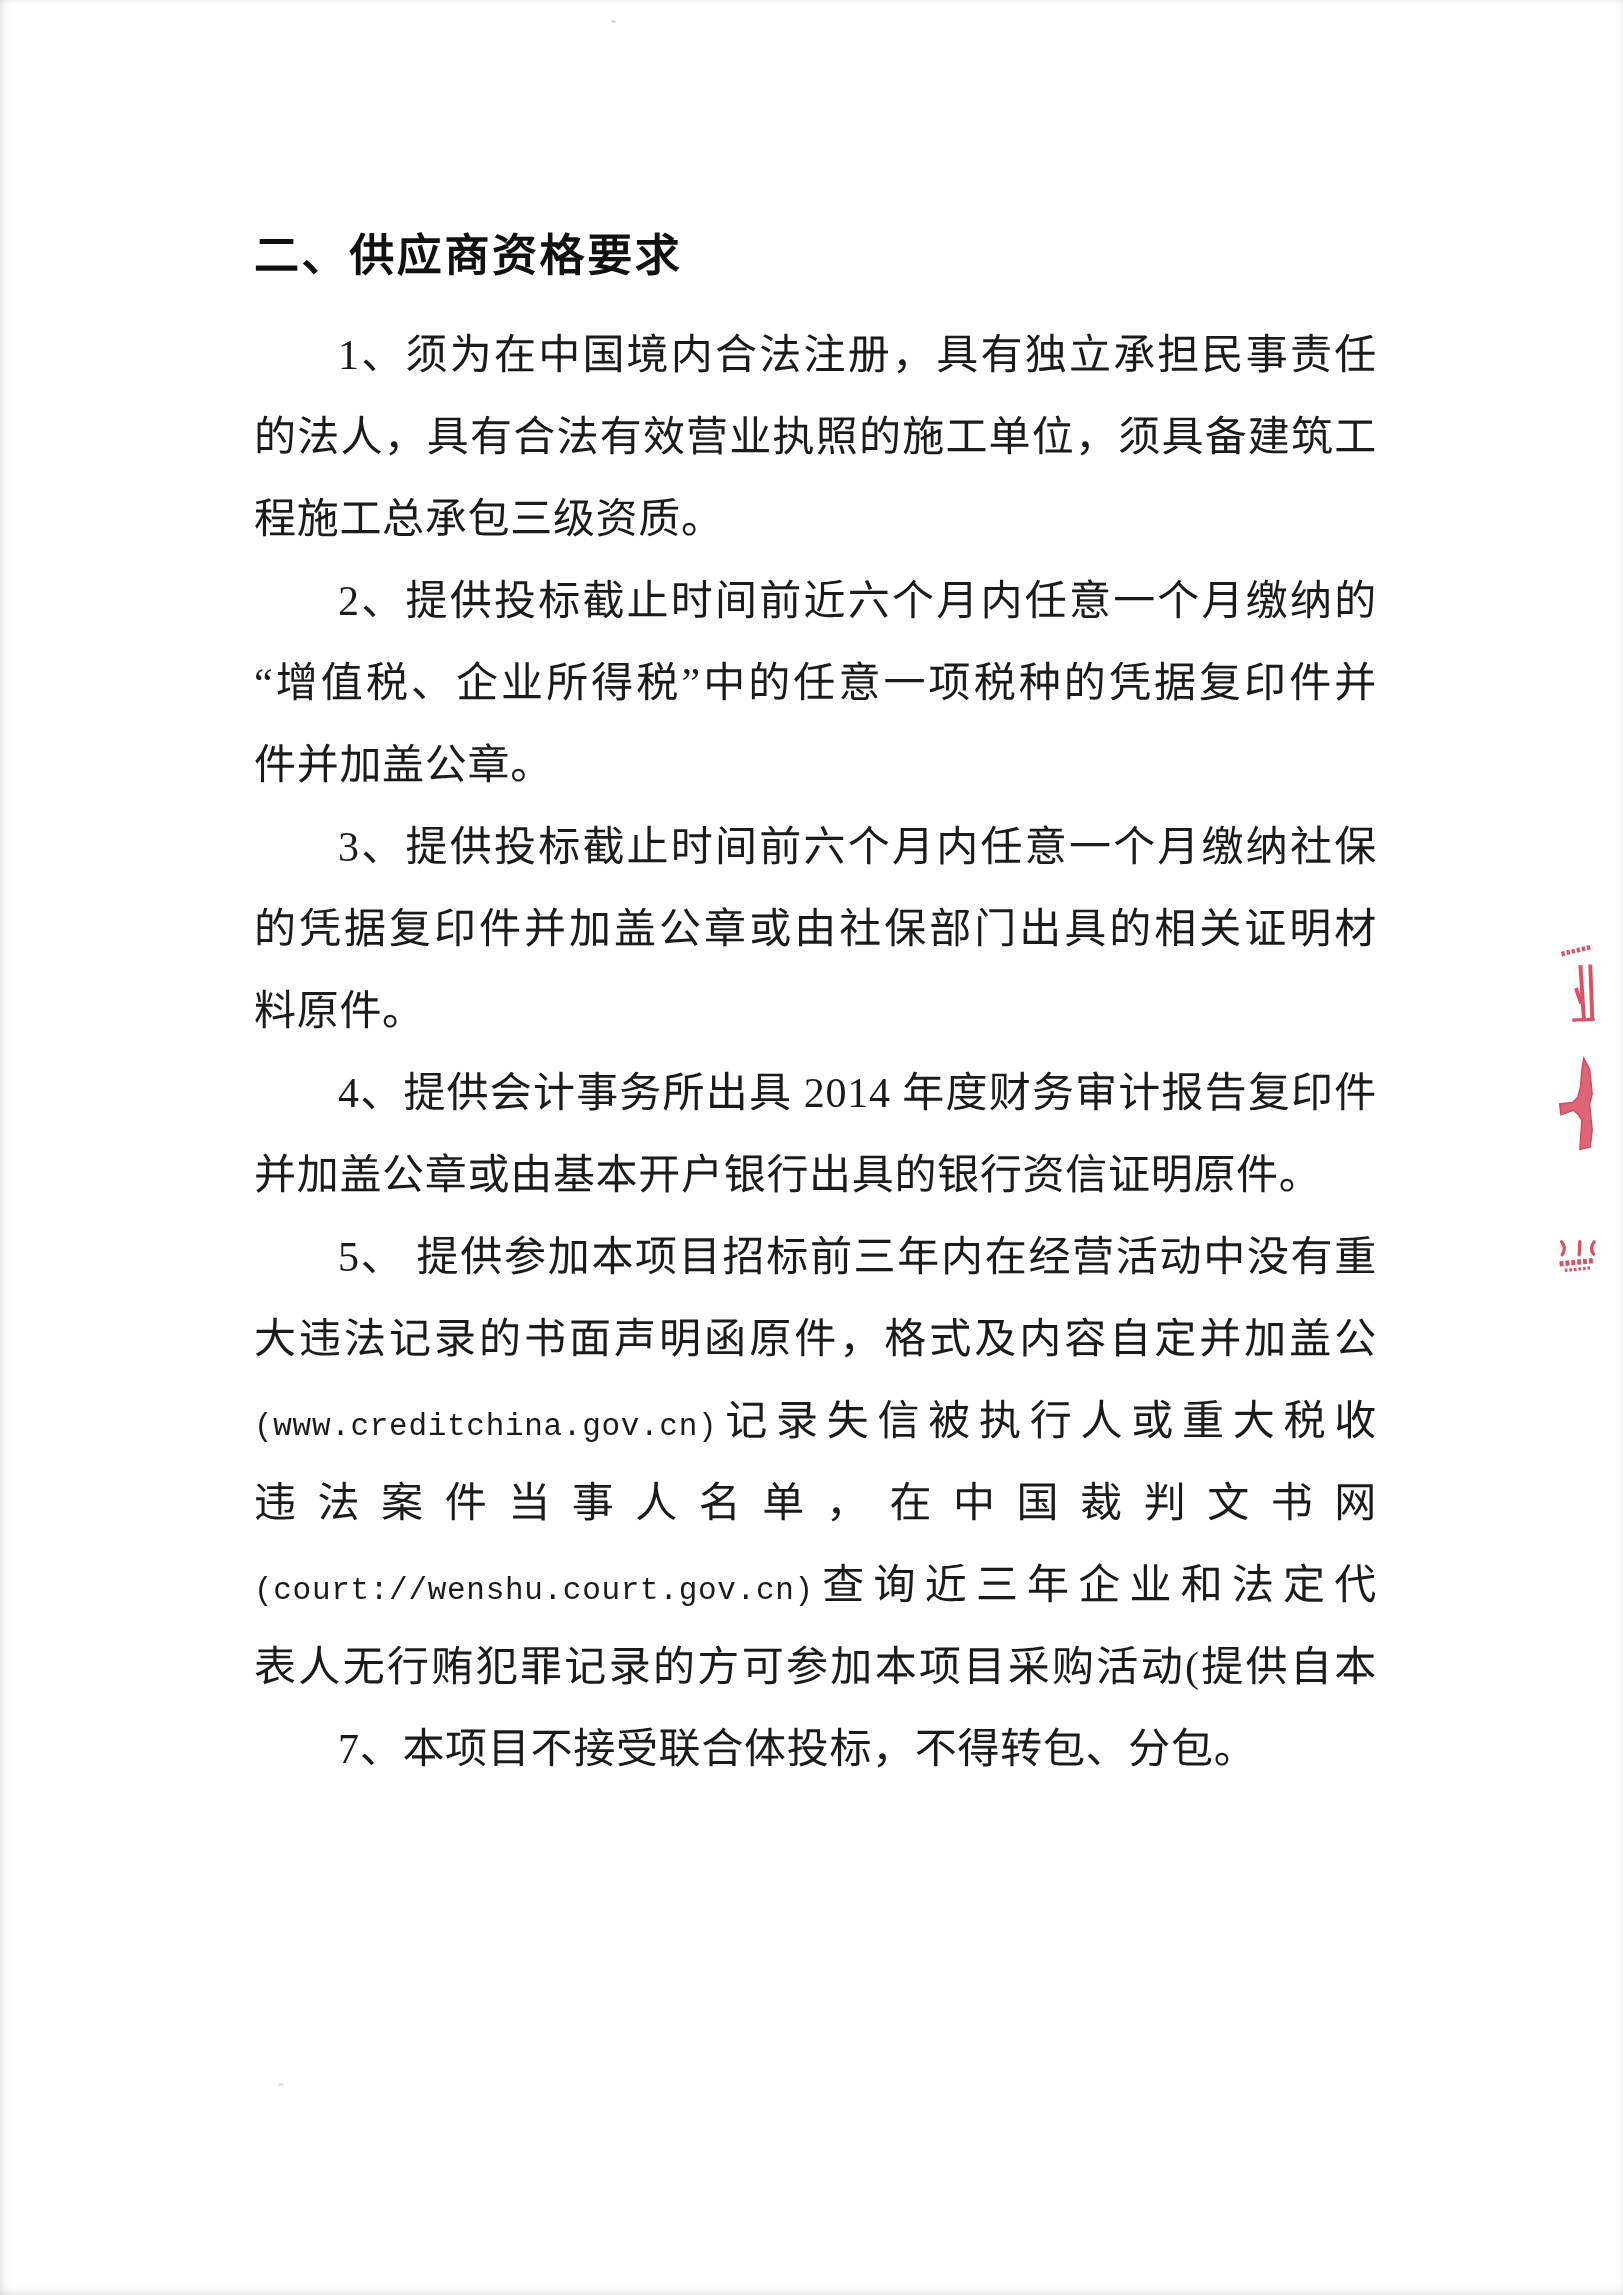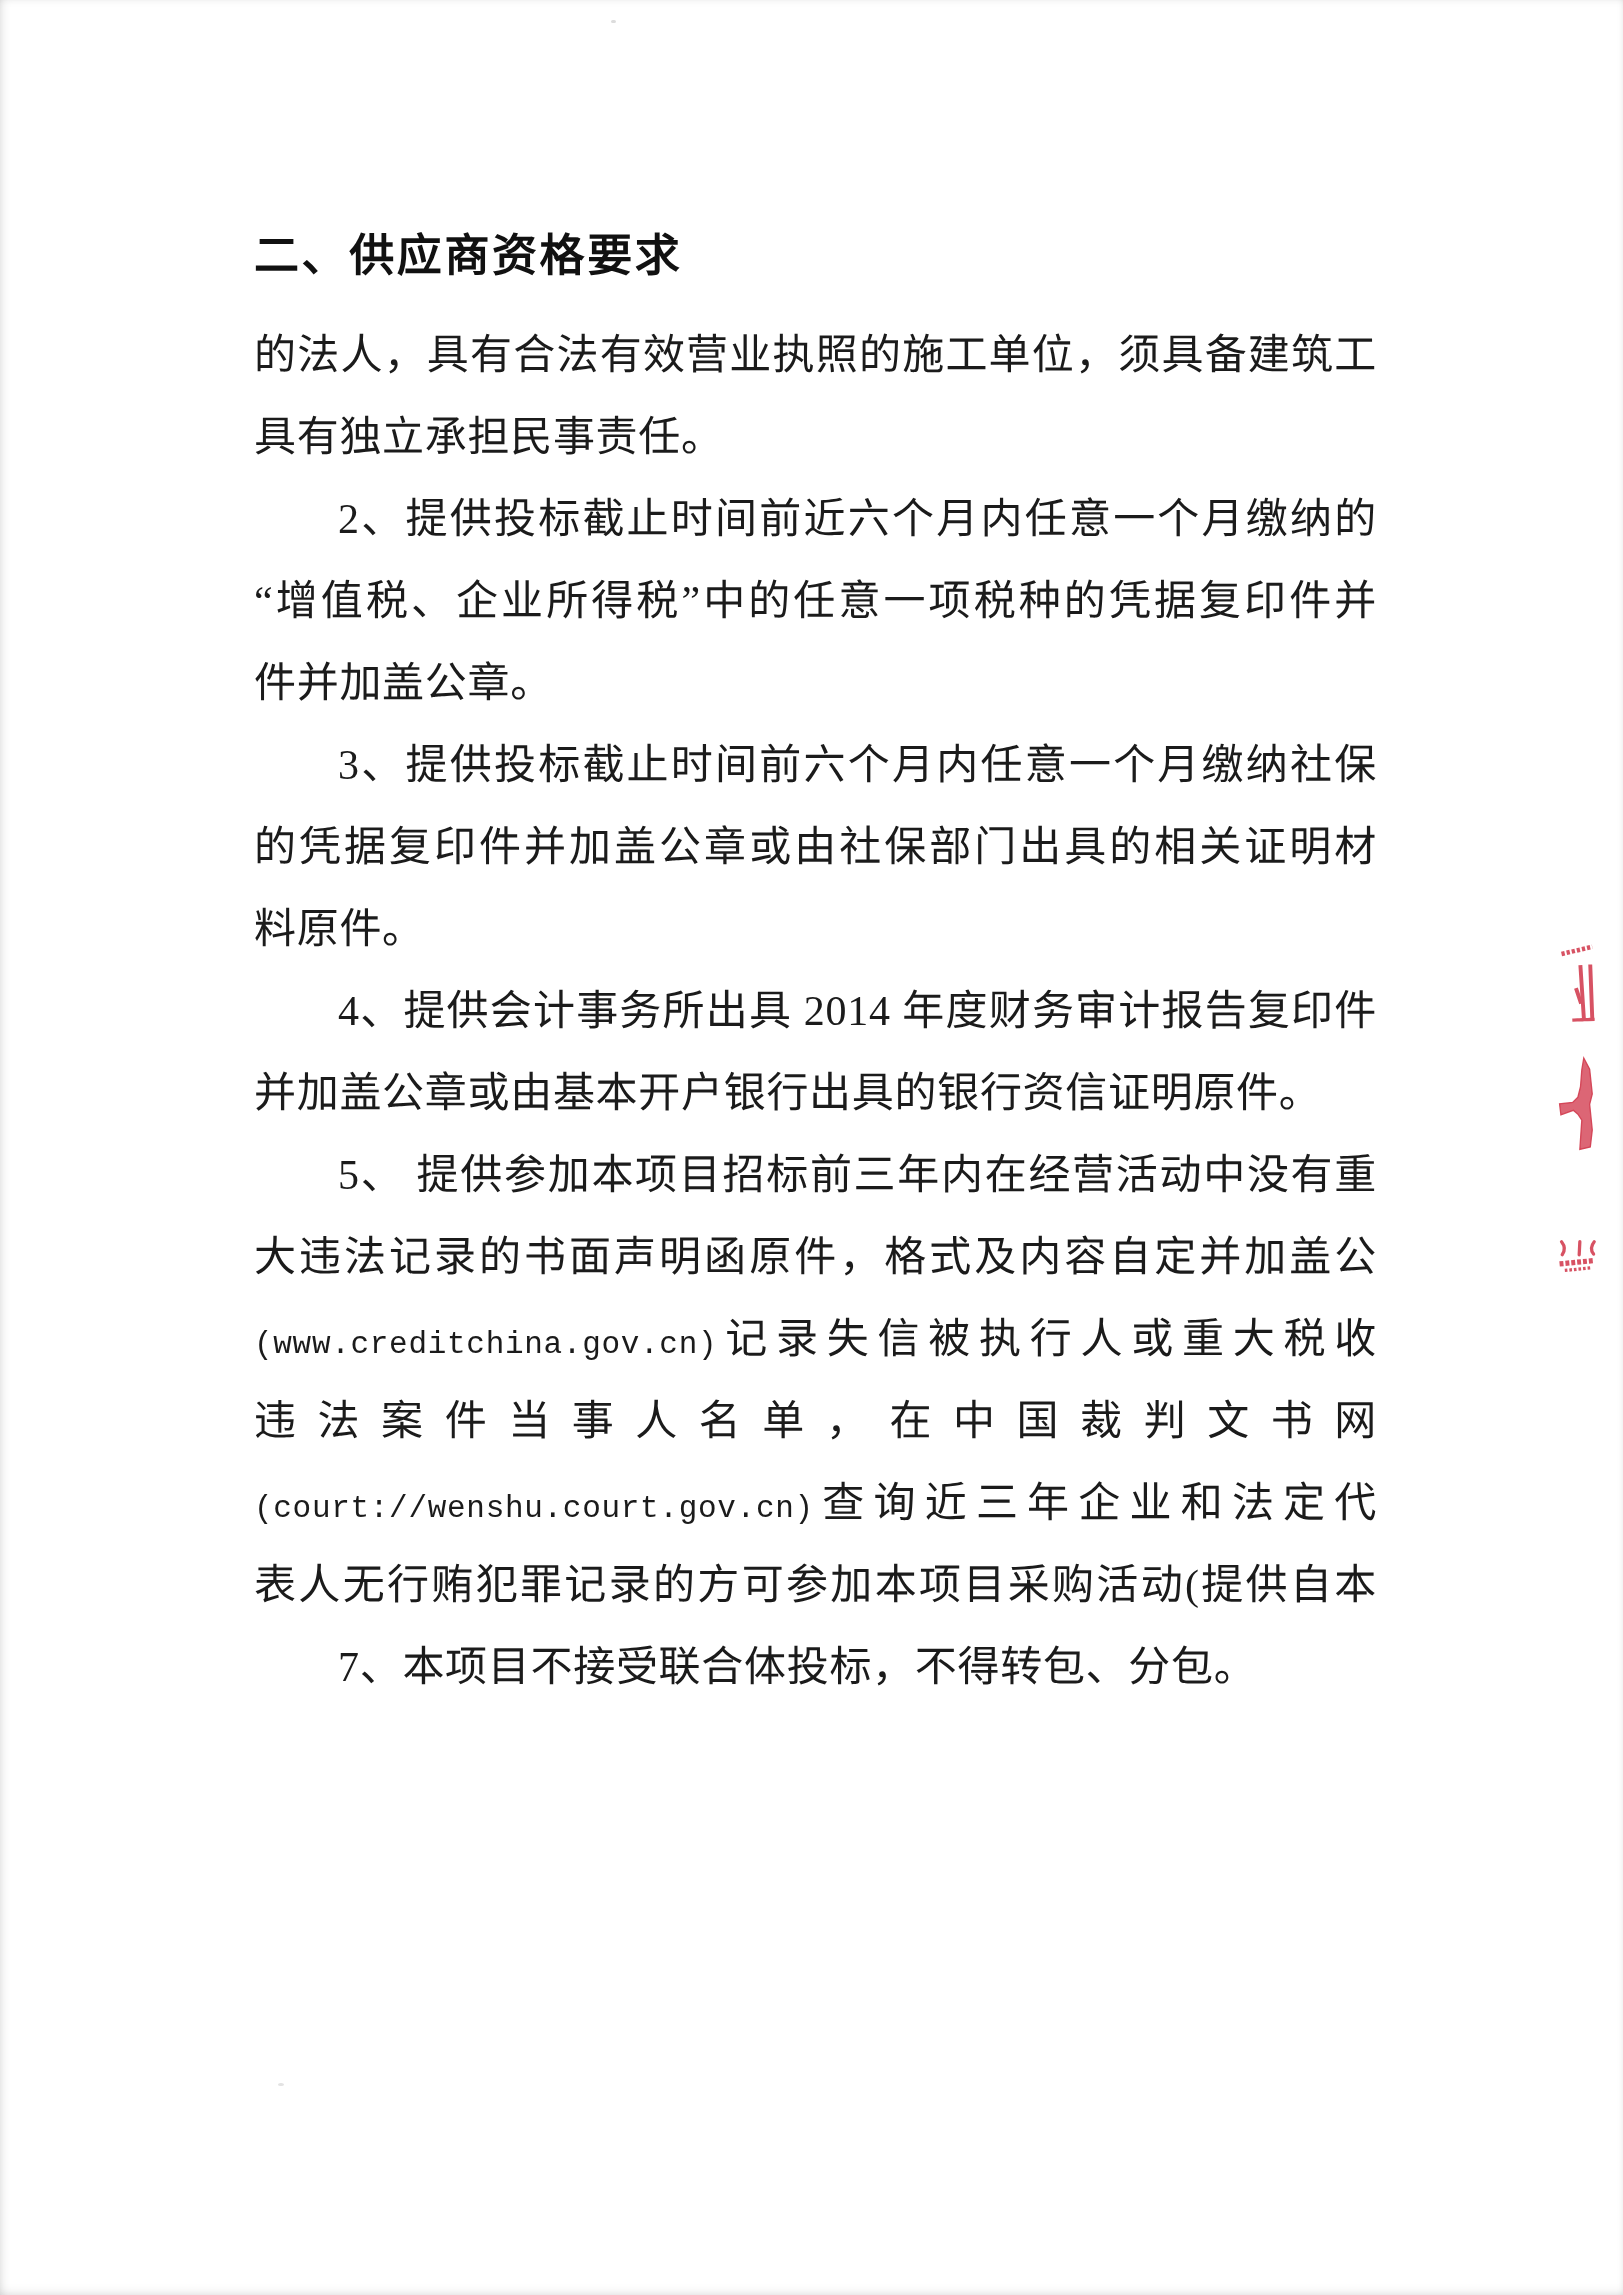--- a/index.html
+++ b/index.html
@@ -68,22 +68,23 @@
   .speck-b{ left:278px; top:2083px; width:5.9px; height:3.3px; background:#e3e3e3; }
 </style>
 </head>
 <body>
 
 <div class="page">
 
   <div class="content">
     <h1 class="heading">二、供应商资格要求</h1>
 
+    <div class="line indent spread">1、须为在中国境内合法注册，具有独立承担民事责任</div>
     <div class="line spread">的法人，具有合法有效营业执照的施工单位，须具备建筑工</div>
-    <div class="line end">具有独立承担民事责任。</div>
+    <div class="line end">程施工总承包三级资质。</div>
     <div class="line indent spread">2、提供投标截止时间前近六个月内任意一个月缴纳的</div>
     <div class="line spread">“增值税、企业所得税”中的任意一项税种的凭据复印件并</div>
     <div class="line end">件并加盖公章。</div>
     <div class="line indent spread">3、提供投标截止时间前六个月内任意一个月缴纳社保</div>
     <div class="line spread">的凭据复印件并加盖公章或由社保部门出具的相关证明材</div>
     <div class="line end">料原件。</div>
     <div class="line indent spread">4、提供会计事务所出具 2014 年度财务审计报告复印件</div>
     <div class="line end">并加盖公章或由基本开户银行出具的银行资信证明原件。</div>
     <div class="line indent spread">5、 提供参加本项目招标前三年内在经营活动中没有重</div>
     <div class="line end">大违法记录的书面声明函原件，格式及内容自定并加盖公章。</div>

